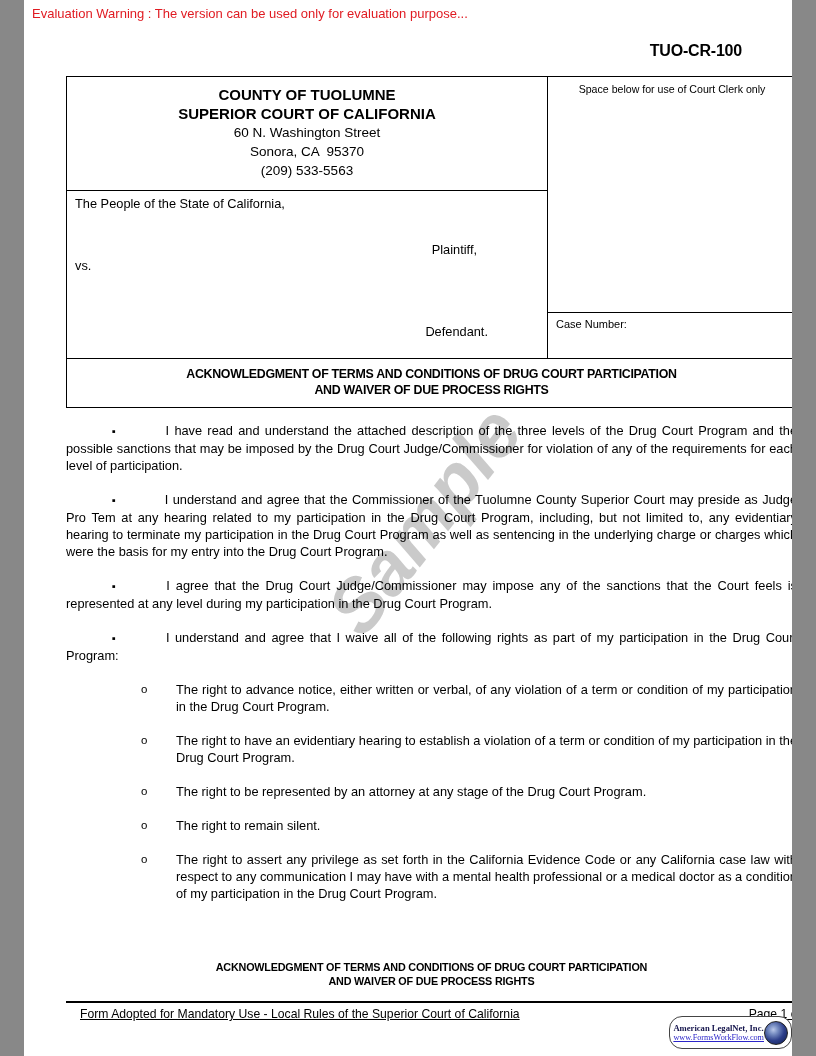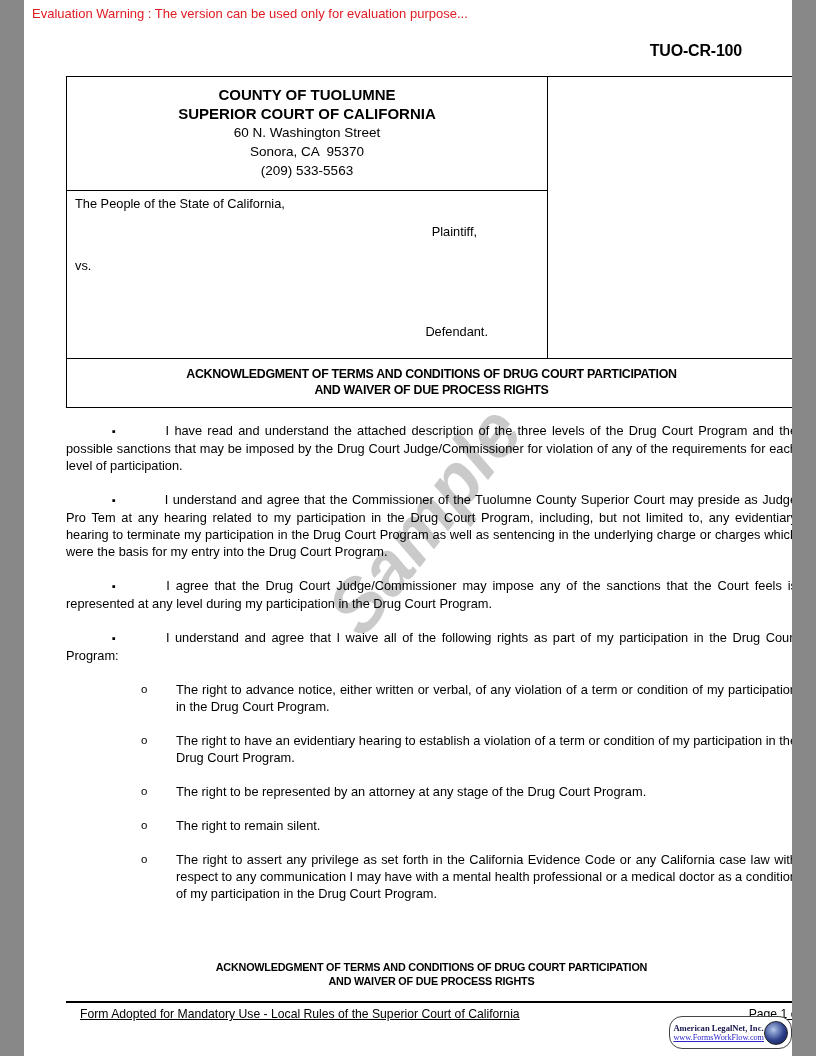--- a/index.html
+++ b/index.html
@@ -41,21 +41,21 @@
     height: 114px;
     border-bottom: 1.5px solid #000;
     text-align: center;
     padding-top: 8px;
     line-height: 19px;
   }
   .court-box .bold-line { font-weight: bold; font-size: 15px; }
   .court-box .addr-line { font-size: 13.5px; white-space: pre-wrap; }
   .parties-box { height: 166.5px; position: relative; font-size: 12.8px; }
   .party-people { position: absolute; top: 5px; left: 8px; }
-  .party-plaintiff { position: absolute; top: 33px; right: 70px; padding-left: 36px; }
+  .party-plaintiff { position: absolute; top: 51px; right: 70px; padding-left: 36px; }
   .party-vs { position: absolute; top: 67px; left: 8px; }
   .party-defendant { position: absolute; top: 133px; right: 59px; }
   .col-right { flex: 1; display: flex; flex-direction: column; }
   .clerk-box {
     height: 236px;
     border-bottom: 1.5px solid #000;
     text-align: center;
     padding-top: 6px;
     font-size: 10.6px;
   }
@@ -182,20 +182,28 @@
           <div class="addr-line">Sonora, CA  95370</div>
           <div class="addr-line">(209) 533-5563</div>
         </div>
         <div class="parties-box">
           <div class="party-people">The People of the State of California,</div>
           <div class="party-plaintiff">Plaintiff,</div>
           <div class="party-vs">vs.</div>
           <div class="party-defendant">Defendant.</div>
         </div>
       </div>
+      <div class="col-right">
+        <div class="clerk-box">
+          <span>Space below for use of Court Clerk only</span>
+        </div>
+        <div class="case-box">
+          <span>Case Number:</span>
+        </div>
+      </div>
     </div>
     <div class="title-box">
       <div>ACKNOWLEDGMENT OF TERMS AND CONDITIONS OF DRUG COURT PARTICIPATION</div>
       <div>AND WAIVER OF DUE PROCESS RIGHTS</div>
     </div>
   </div>
 
   <div class="watermark">Sample</div>
 
   <div class="body-block">

